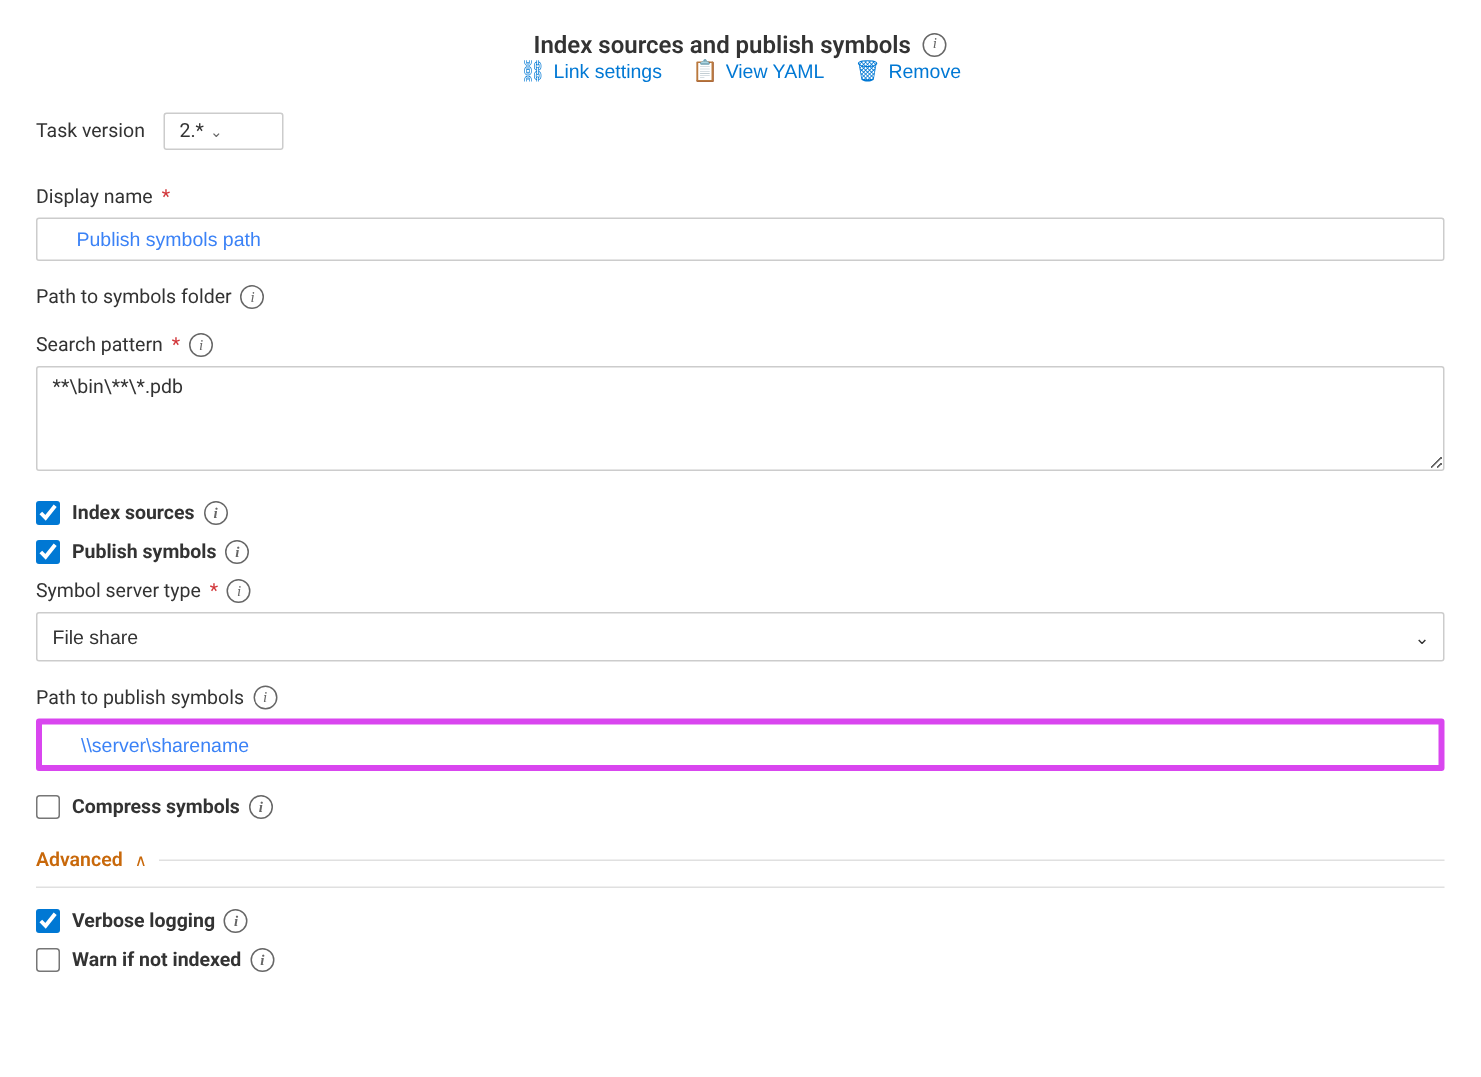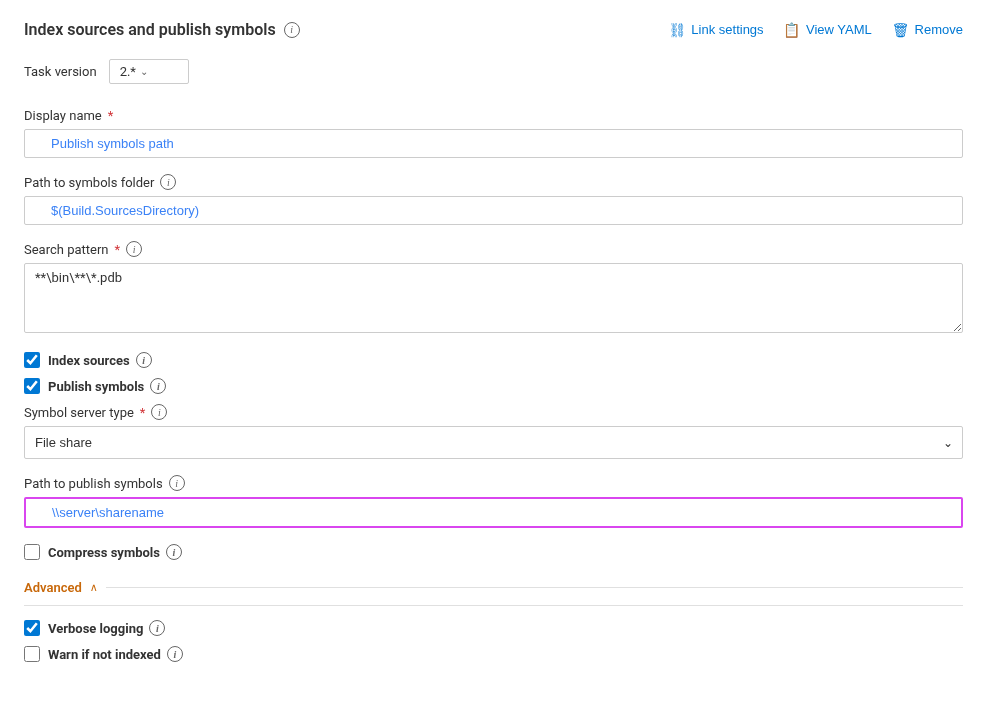--- a/index.html
+++ b/index.html
@@ -16,20 +16,21 @@
       min-height: 718px;
     }
     .page-container {
       padding: 20px 24px;
     }
     .header {
       display: flex;
       justify-content: space-between;
       align-items: center;
       margin-bottom: 20px;
+      flex-direction: column;
     }
     .header-left {
       display: flex;
       align-items: center;
       gap: 8px;
     }
     .header-title {
       font-size: 16px;
       font-weight: 600;
       color: #333;
@@ -111,21 +112,21 @@
     .form-input {
       width: 100%;
       border: 1px solid #ccc;
       padding: 6px 26px;
       font-size: 13px;
       border-radius: 2px;
       color: #3b82f6;
       outline: none;
     }
     .form-input-active {
-      border: 2px solid #d946ef;
+      border: 4px solid #d946ef;
     }
     .form-textarea {
       width: 100%;
       border: 1px solid #ccc;
       padding: 6px 10px;
       font-size: 13px;
       border-radius: 2px;
       color: #333;
       resize: vertical;
       min-height: 70px;
@@ -243,21 +244,20 @@
       <span class="required-star">*</span>
     </div>
     <input class="form-input" type="text" value="Publish symbols path" style="">
   </div>
 
   <div class="form-group">
     <div class="form-label">
       <span>Path to symbols folder</span>
       <span class="info-icon">i</span>
     </div>
-    <input class="form-input" type="text" value="$(Build.SourcesDirectory)" style="">
   </div>
 
   <div class="form-group">
     <div class="form-label">
       <span>Search pattern</span>
       <span class="required-star">*</span>
       <span class="info-icon">i</span>
     </div>
     <textarea class="form-textarea" style="">**\bin\**\*.pdb</textarea>
   </div>

